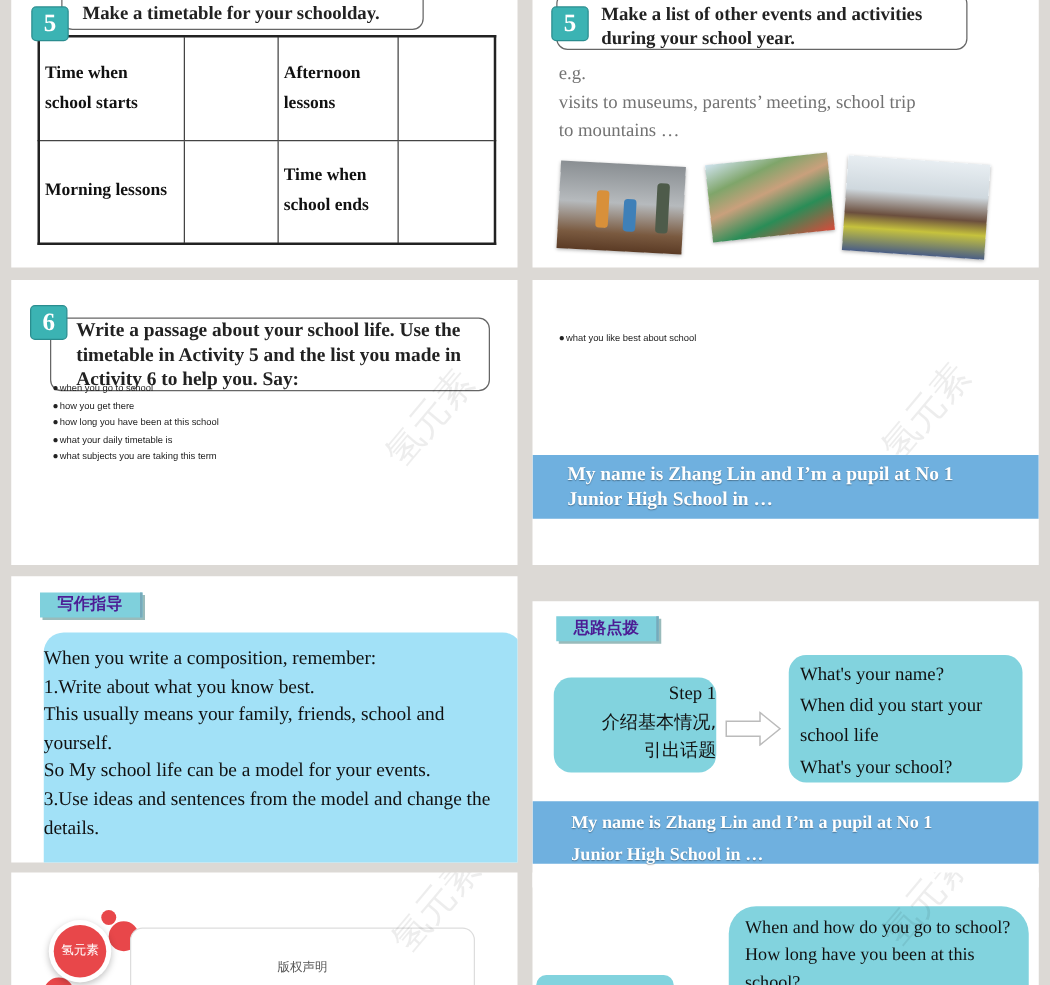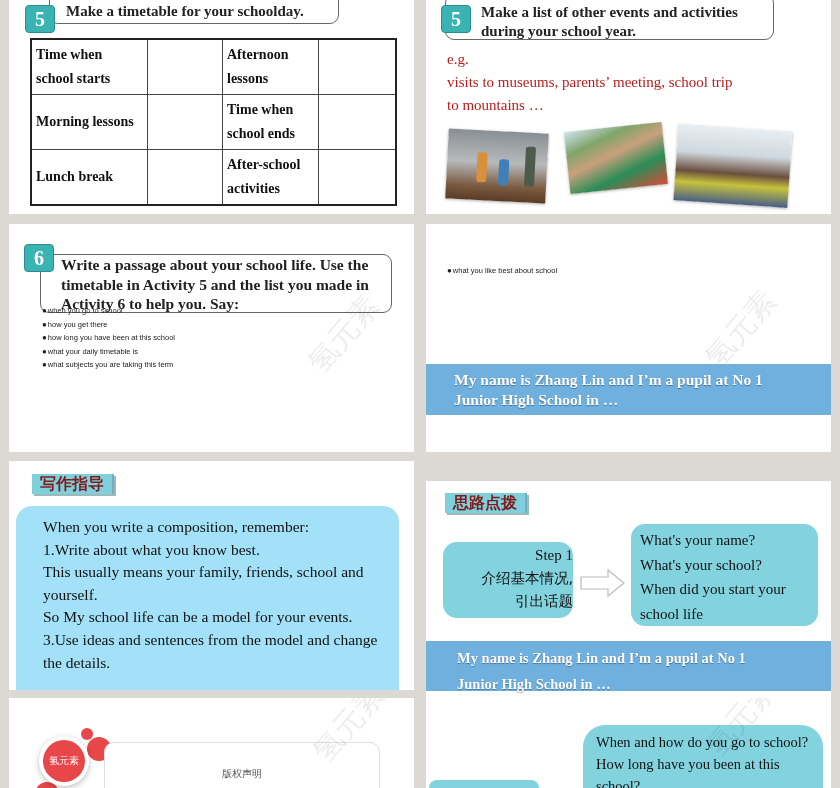--- a/index.html
+++ b/index.html
@@ -32,53 +32,53 @@
   }
   .act-box {
     position: absolute; border: 1.5px solid #666; border-radius: 9px;
     background: #fff;
     font-family: "Liberation Serif", serif; font-weight: bold;
     font-size: 15px; line-height: 19px; color: #222;
   }
 
   
   .tt {
-    position: absolute; left: 21px; top: 38px; width: 367px; height: 168px;
+    position: absolute; left: 21px; top: 28px; width: 367px; height: 168px;
     border-collapse: collapse; border: 2px solid #222;
   }
   .tt td {
     border: 1px solid #444; font-family: "Liberation Serif", serif;
     font-weight: bold; font-size: 14px; line-height: 24px;
     padding: 0 4px; vertical-align: middle;
   }
 
   
   .eg-text {
     position: absolute; left: 21px; top: 48px; width: 380px;
-    font-size: 15px; line-height: 23px; color: #b91c1c;
+    font-size: 15px; line-height: 23px; color: #737373;
   }
   .photo { position: absolute; overflow: hidden; box-shadow: 0 1px 3px rgba(0,0,0,.3); }
 
   
   .bul {
     position: absolute; font-family: "Liberation Sans", sans-serif;
     font-size: 7.5px; line-height: 13.6px; color: #222;
   }
   .bul div::before { content: "\25CF"; font-size: 8px; margin-right: 1px; }
 
   .banner {
     position: absolute; background: #6fb0df; color: #fff;
     font-family: "Liberation Serif", serif; font-weight: bold;
     text-shadow: 0 1px 1px rgba(0,0,0,.35);
   }
 
   .tag {
-    position: absolute; background: #7fd0dc; color: #7f1d1d;
+    position: absolute; background: #7fd0dc; color: #4c1d95;
     font-family: "DejaVu Sans", sans-serif; font-weight: bold;
-    font-size: 16px; line-height: 20px; text-align: center;
+    font-size: 13px; line-height: 20px; text-align: center;
     width: 80px; height: 20px;
     box-shadow: 2px 2px 0 #9bb; border-right: 2px solid #7ab;
   }
 
   .bluebox {
     position: absolute; background: #a2e1f7; border-radius: 16px;
     font-family: "Liberation Serif", serif; font-size: 15.5px;
     line-height: 22.6px; color: #111; padding: 8px 10px; box-sizing: border-box;
   }
   .tealbox {
@@ -106,26 +106,20 @@
       <td style="width:66px"></td>
       <td style="width:87px">Afternoon lessons</td>
       <td></td>
     </tr>
     <tr>
       <td>Morning lessons</td>
       <td></td>
       <td>Time when school ends</td>
       <td></td>
     </tr>
-    <tr>
-      <td>Lunch break</td>
-      <td></td>
-      <td>After-school activities</td>
-      <td></td>
-    </tr>
   </tbody>
     </table>
 </div>
 
 <div class="slide s2">
   <div class="act-box" style="left:19px; top:-6px; width:329px; height:46px; padding:8px 0 0 35px; box-sizing:border-box;">
     <span>Make a list of other events and activities during your school year.</span>
   </div>
   <div class="act-num" style="left:15px; top:5px;">5</div>
   <div class="eg-text">
@@ -166,43 +160,43 @@
     <div>what you like best about school</div>
   </div>
   <div class="watermark" style="left:270px; top:85px;">氢元素</div>
   <div class="banner" style="left:0; top:140px; width:405px; height:51px; padding:6px 0 0 28px; box-sizing:border-box; font-size:15.5px; line-height:20px;">
     <span style="display:block; width:350px;">My name is Zhang Lin and I’m a pupil at No 1 Junior High School in …</span>
   </div>
 </div>
 
 <div class="slide s5">
   <div class="tag" style="left:23px; top:13px;">写作指导</div>
-  <div class="bluebox" style="left:7px; top:45px; width:383px; height:200px; padding:10px 10px 0 27px;">
+  <div class="bluebox" style="left:26px; top:45px; width:383px; height:200px; padding:10px 10px 0 0;">
     <div>When you write a composition, remember:</div>
     <div>1.Write about what you know best.</div>
     <div>This usually means your family, friends, school and yourself.</div>
     <div>So My school life can be a model for your events.</div>
     <div>3.Use ideas and sentences from the model and change the details.</div>
   </div>
 </div>
 
 <div class="slide s6">
   <div class="tag" style="left:19px; top:12px;">思路点拨</div>
   <div class="tealbox" style="left:17px; top:61px; width:130px; height:76px; text-align:right;">
     <div style="font-size:15px; line-height:22px; margin-top:2px;">Step 1</div>
     <div style="font-family:'DejaVu Sans',sans-serif; font-size:14.5px; line-height:24px;">介绍基本情况,</div>
     <div style="font-family:'DejaVu Sans',sans-serif; font-size:14.5px; line-height:22px;">引出话题</div>
   </div>
   <svg style="position:absolute; left:154px; top:88px;" width="46" height="28" viewBox="0 0 46 28">
     <path d="M1 8 H28 V1 L44 14 L28 27 V20 H1 Z" fill="#fff" stroke="#bbb" stroke-width="1.2"></path>
   </svg>
   <div class="tealbox" style="left:205px; top:43px; width:187px; height:102px; padding:4px 0 0 9px; box-sizing:border-box; font-size:15px; line-height:24.5px;">
     <div>What's your name?</div>
+    <div>When did you start your school life</div>
     <div>What's your school?</div>
-    <div>When did you start your school life</div>
   </div>
   <div class="banner" style="left:0; top:160px; width:405px; height:50px; padding:4px 0 0 31px; box-sizing:border-box; font-size:14.5px; line-height:26px;">
     <div>My name is Zhang Lin and I’m a pupil at No 1</div>
     <div>Junior High School in …</div>
   </div>
 </div>
 
 <div class="slide s7">
   <div style="position:absolute; left:72px; top:30px; width:12px; height:12px; border-radius:50%; background:#e8474a;"></div>
   <div style="position:absolute; left:78px; top:39px; width:24px; height:24px; border-radius:50%; background:#e8474a;"></div>

